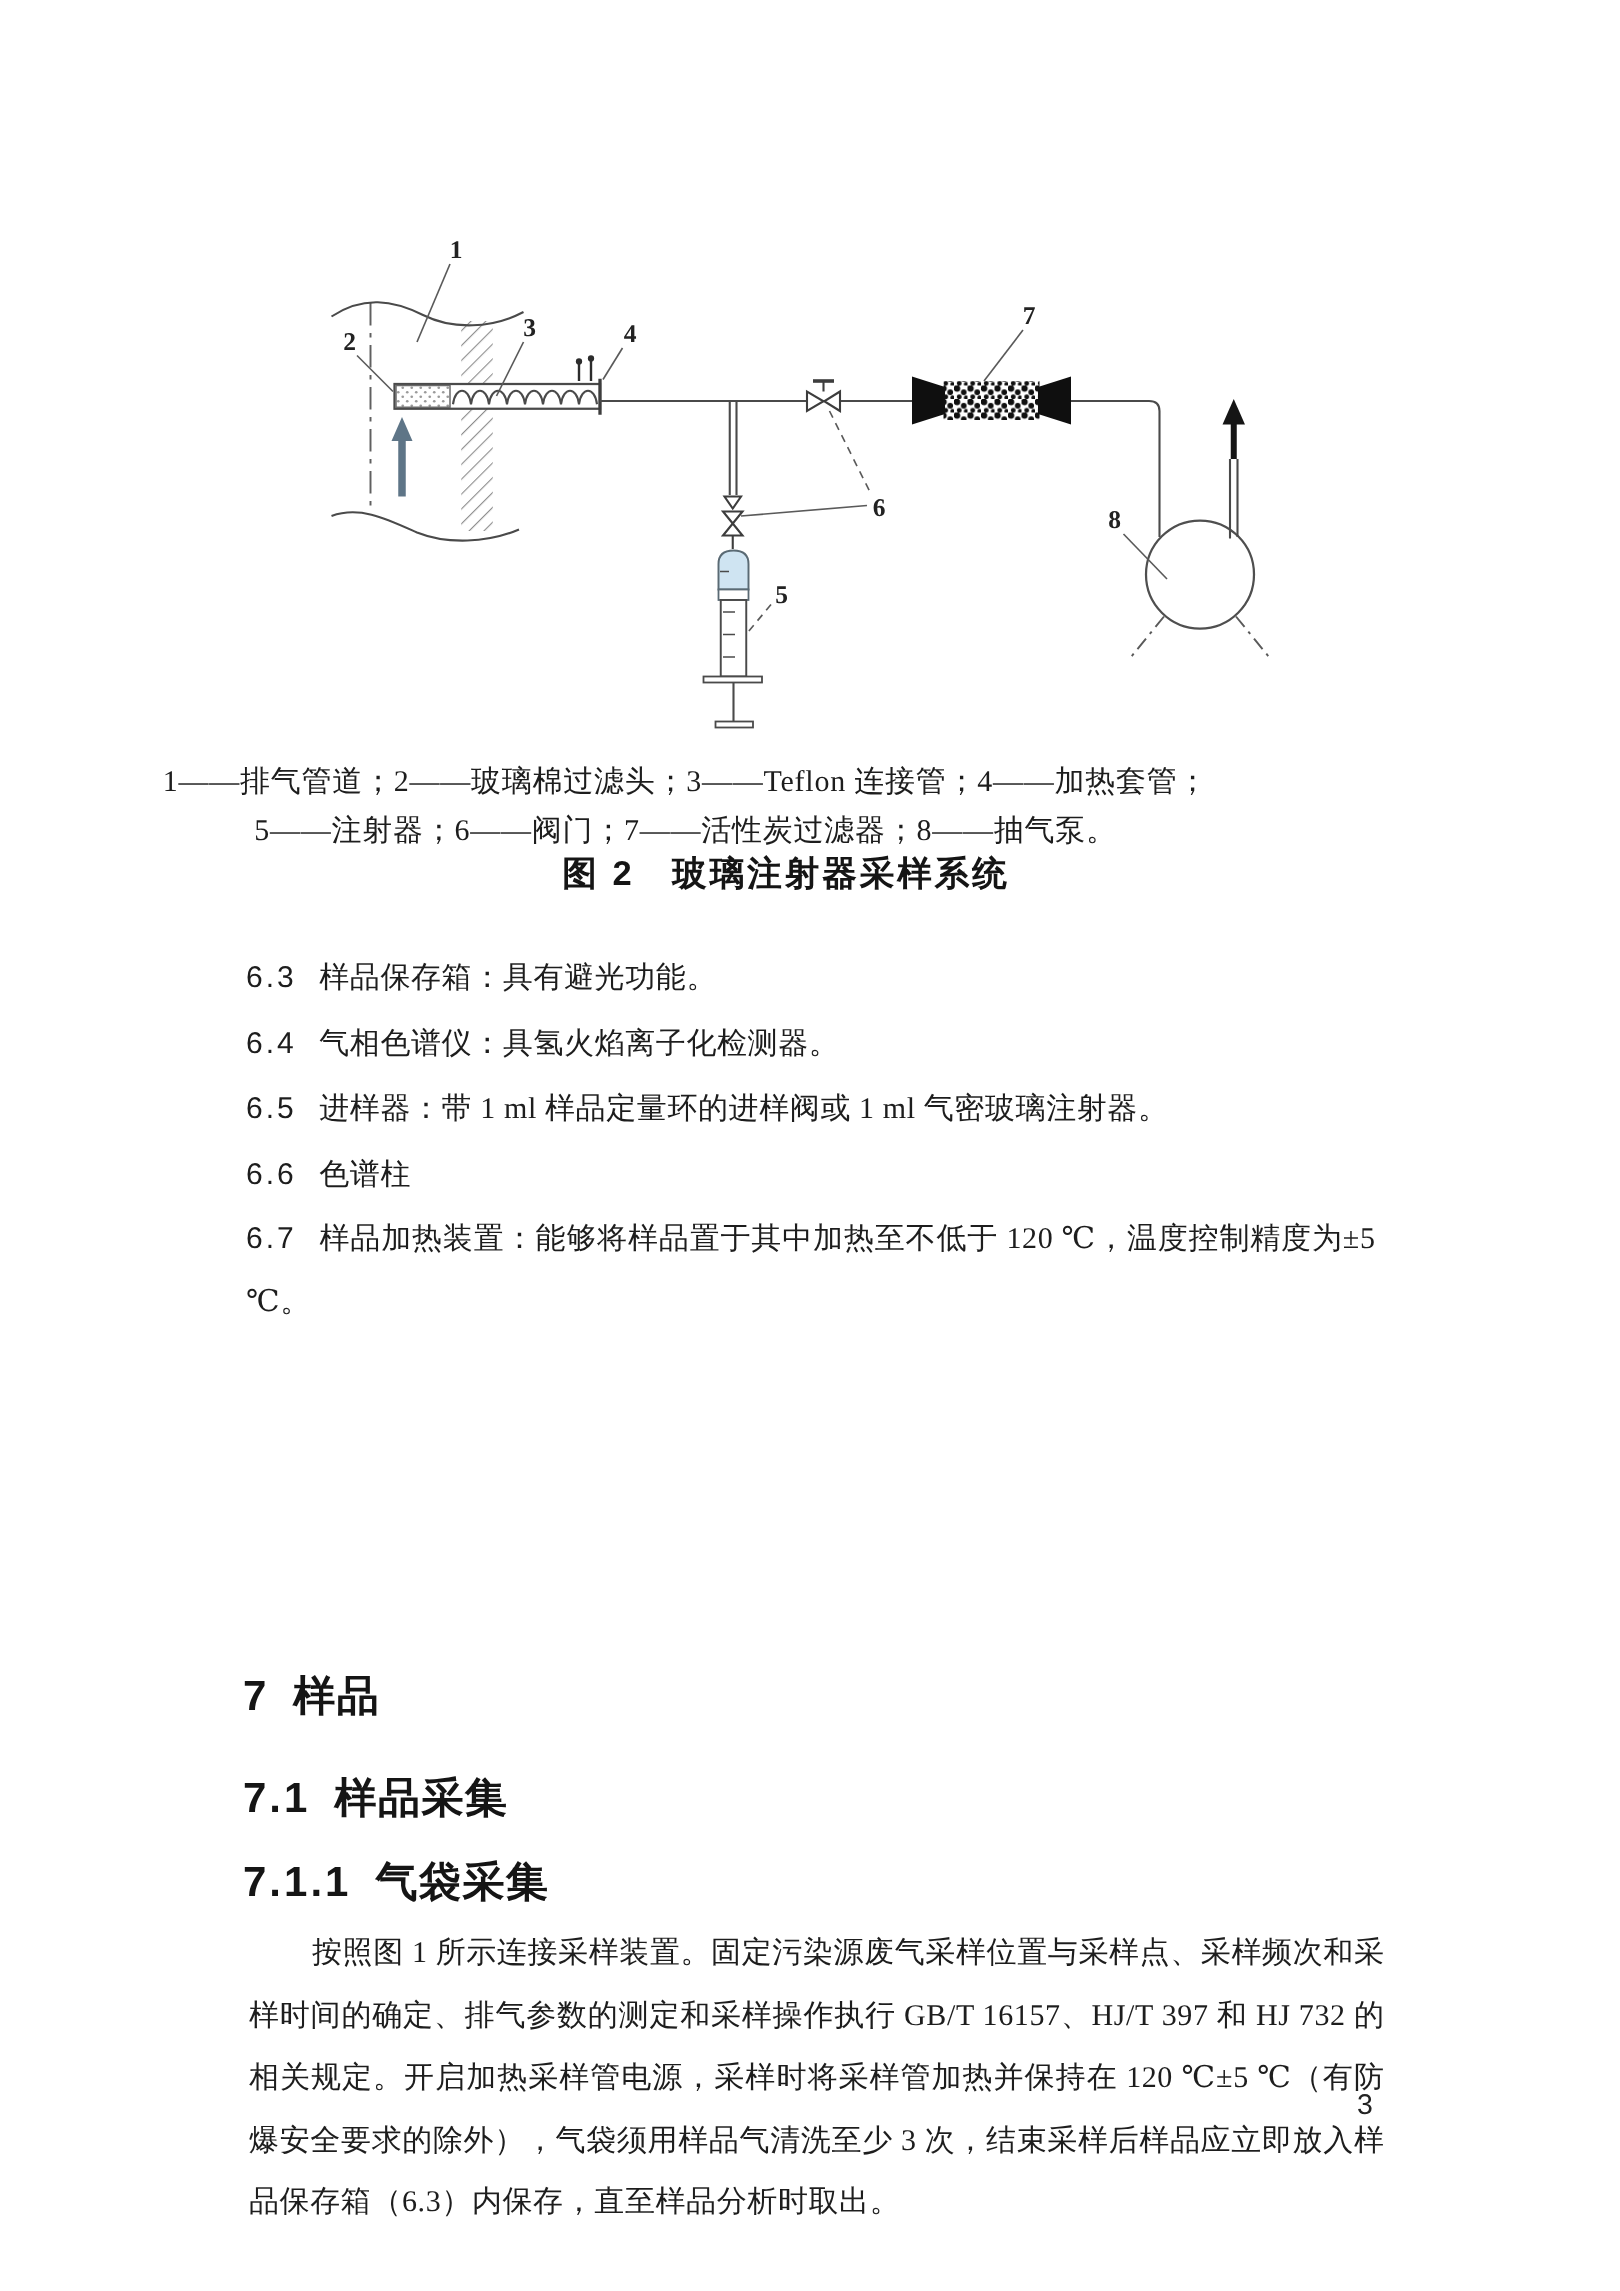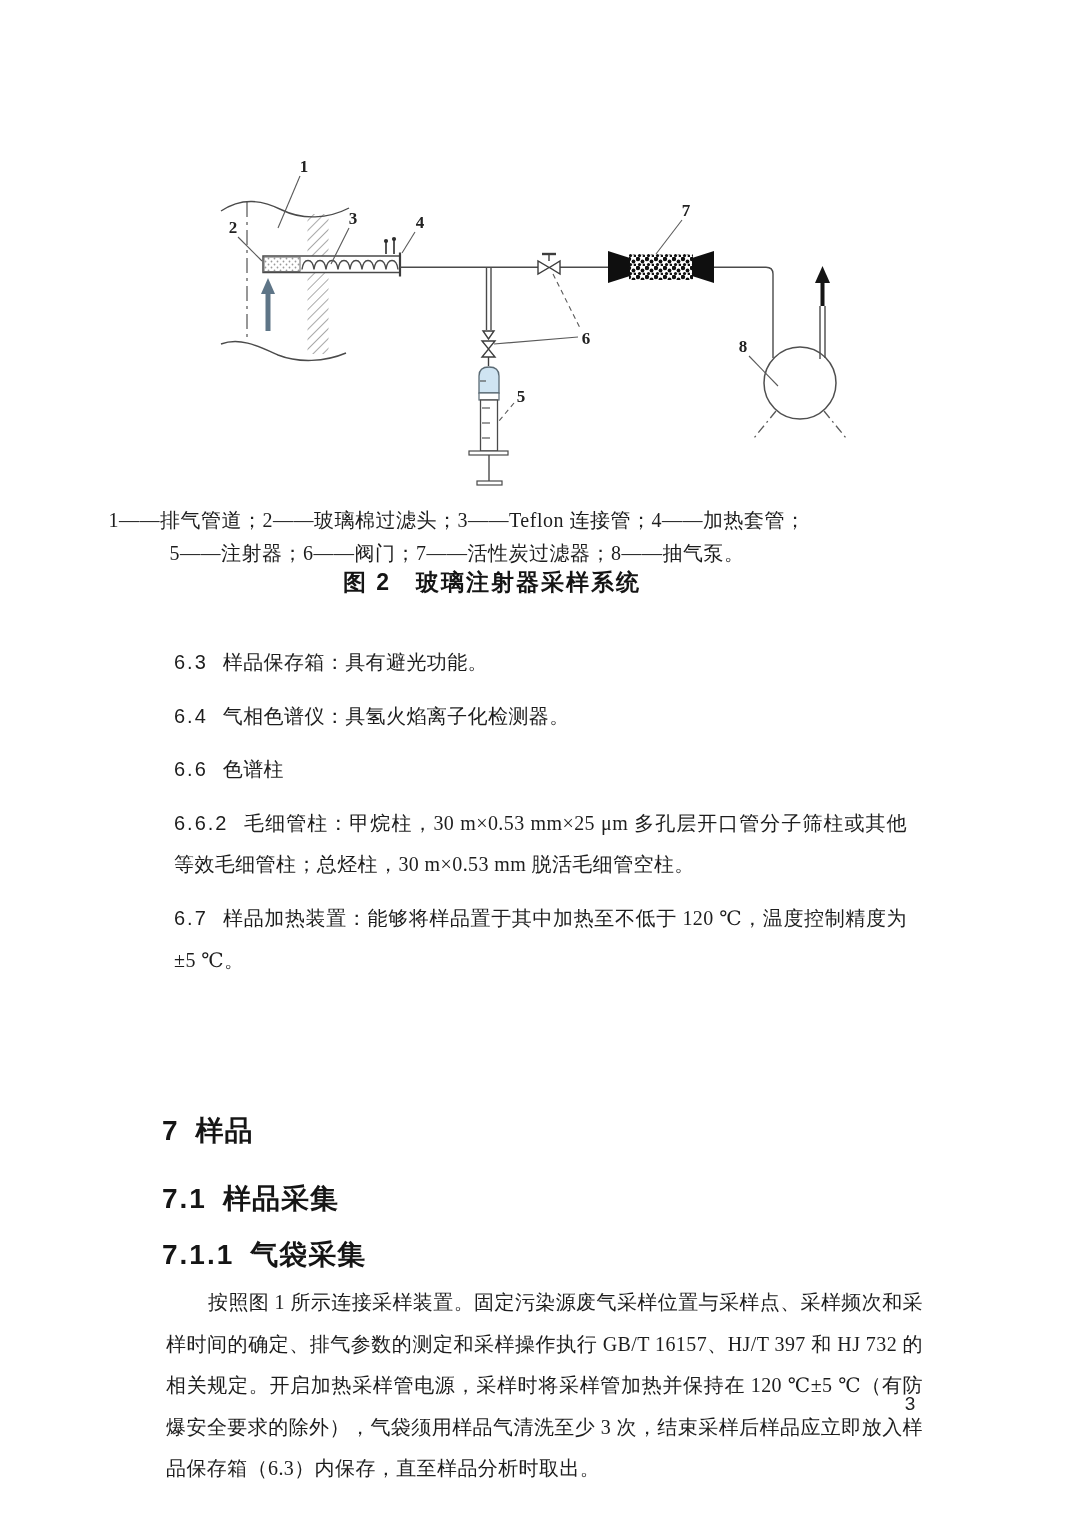--- a/index.html
+++ b/index.html
@@ -11,28 +11,28 @@
   .diagram{position:absolute;left:150px;top:140px;}
   .dstroke{stroke:#4a4a4a;fill:none;stroke-width:1.4;}
   .plbl{font-family:"Liberation Serif","DejaVu Serif",serif;font-size:17px;font-weight:600;fill:#222;}
   .cap{
     position:absolute;left:0;width:914px;text-align:center;
     font-size:20px;letter-spacing:0.5px;color:#1d1d1d;
   }
   .figtitle{
     position:absolute;top:567px;left:0;width:984px;text-align:center;
     font-family:"Liberation Sans","DejaVu Sans",sans-serif;
-    font-weight:bold;font-size:23px;letter-spacing:2px;color:#151515;
+    font-weight:bold;font-size:23px;letter-spacing:2px;color:#151515;padding-left:32px;
   }
   .clauses{
     position:absolute;left:162px;top:630px;width:757px;
     font-size:20px;line-height:41.6px;letter-spacing:0.4px;
     text-align:justify;
   }
-  .clause{margin:12px;}
+  .clause{margin:2px;}
   .cnum{font-family:"Liberation Sans","DejaVu Sans",sans-serif;letter-spacing:2px;margin-right:15px;}
   .sech{
     position:absolute;left:162px;
     font-family:"Liberation Sans","DejaVu Sans",sans-serif;
     font-weight:bold;font-size:28px;color:#151515;letter-spacing:1px;
   }
   .hnum{margin-right:16px;letter-spacing:2px;}
   .bodypara{
     position:absolute;left:162px;top:1278px;width:757px;margin:4px;
     font-size:20px;line-height:41.6px;letter-spacing:0.4px;
@@ -170,22 +170,22 @@
     <text class="plbl" x="593" y="212" text-anchor="middle">8</text>
   </svg>
 
   <div class="cap" style="top:507px">1——排气管道；2——玻璃棉过滤头；3——Teflon 连接管；4——加热套管；</div>
   <div class="cap" style="top:540px">5——注射器；6——阀门；7——活性炭过滤器；8——抽气泵。</div>
   <div class="figtitle">图 2　玻璃注射器采样系统</div>
 
   <div class="clauses">
     <p class="clause"><span class="cnum">6.3</span><span>样品保存箱：具有避光功能。</span></p>
     <p class="clause"><span class="cnum">6.4</span><span>气相色谱仪：具氢火焰离子化检测器。</span></p>
+    <p class="clause"><span class="cnum">6.5</span><span>进样器：带 1 ml 样品定量环的进样阀或 1 ml 气密玻璃注射器。</span></p>
     <p class="clause"><span class="cnum">6.6</span><span>色谱柱</span></p>
-    <p class="clause"><span class="cnum">6.6.2</span><span>毛细管柱：甲烷柱，30 m×0.53 mm×25 μm 多孔层开口管分子筛柱或其他等效毛细管柱；总烃柱，30 m×0.53 mm 脱活毛细管空柱。</span></p>
     <p class="clause"><span class="cnum">6.7</span><span>样品加热装置：能够将样品置于其中加热至不低于 120 ℃，温度控制精度为±5 ℃。</span></p>
   </div>
 
   <div class="sech" style="top:1112px"><span class="hnum">7</span><span>样品</span></div>
   <div class="sech" style="top:1180px"><span class="hnum">7.1</span><span>样品采集</span></div>
   <div class="sech" style="top:1236px"><span class="hnum">7.1.1</span><span>气袋采集</span></div>
 
   <p class="bodypara">按照图 1 所示连接采样装置。固定污染源废气采样位置与采样点、采样频次和采样时间的确定、排气参数的测定和采样操作执行 GB/T 16157、HJ/T 397 和 HJ 732 的相关规定。开启加热采样管电源，采样时将采样管加热并保持在 120 ℃±5 ℃（有防爆安全要求的除外），气袋须用样品气清洗至少 3 次，结束采样后样品应立即放入样品保存箱（6.3）内保存，直至样品分析时取出。</p>
 
   <div class="pagenum">3</div>

